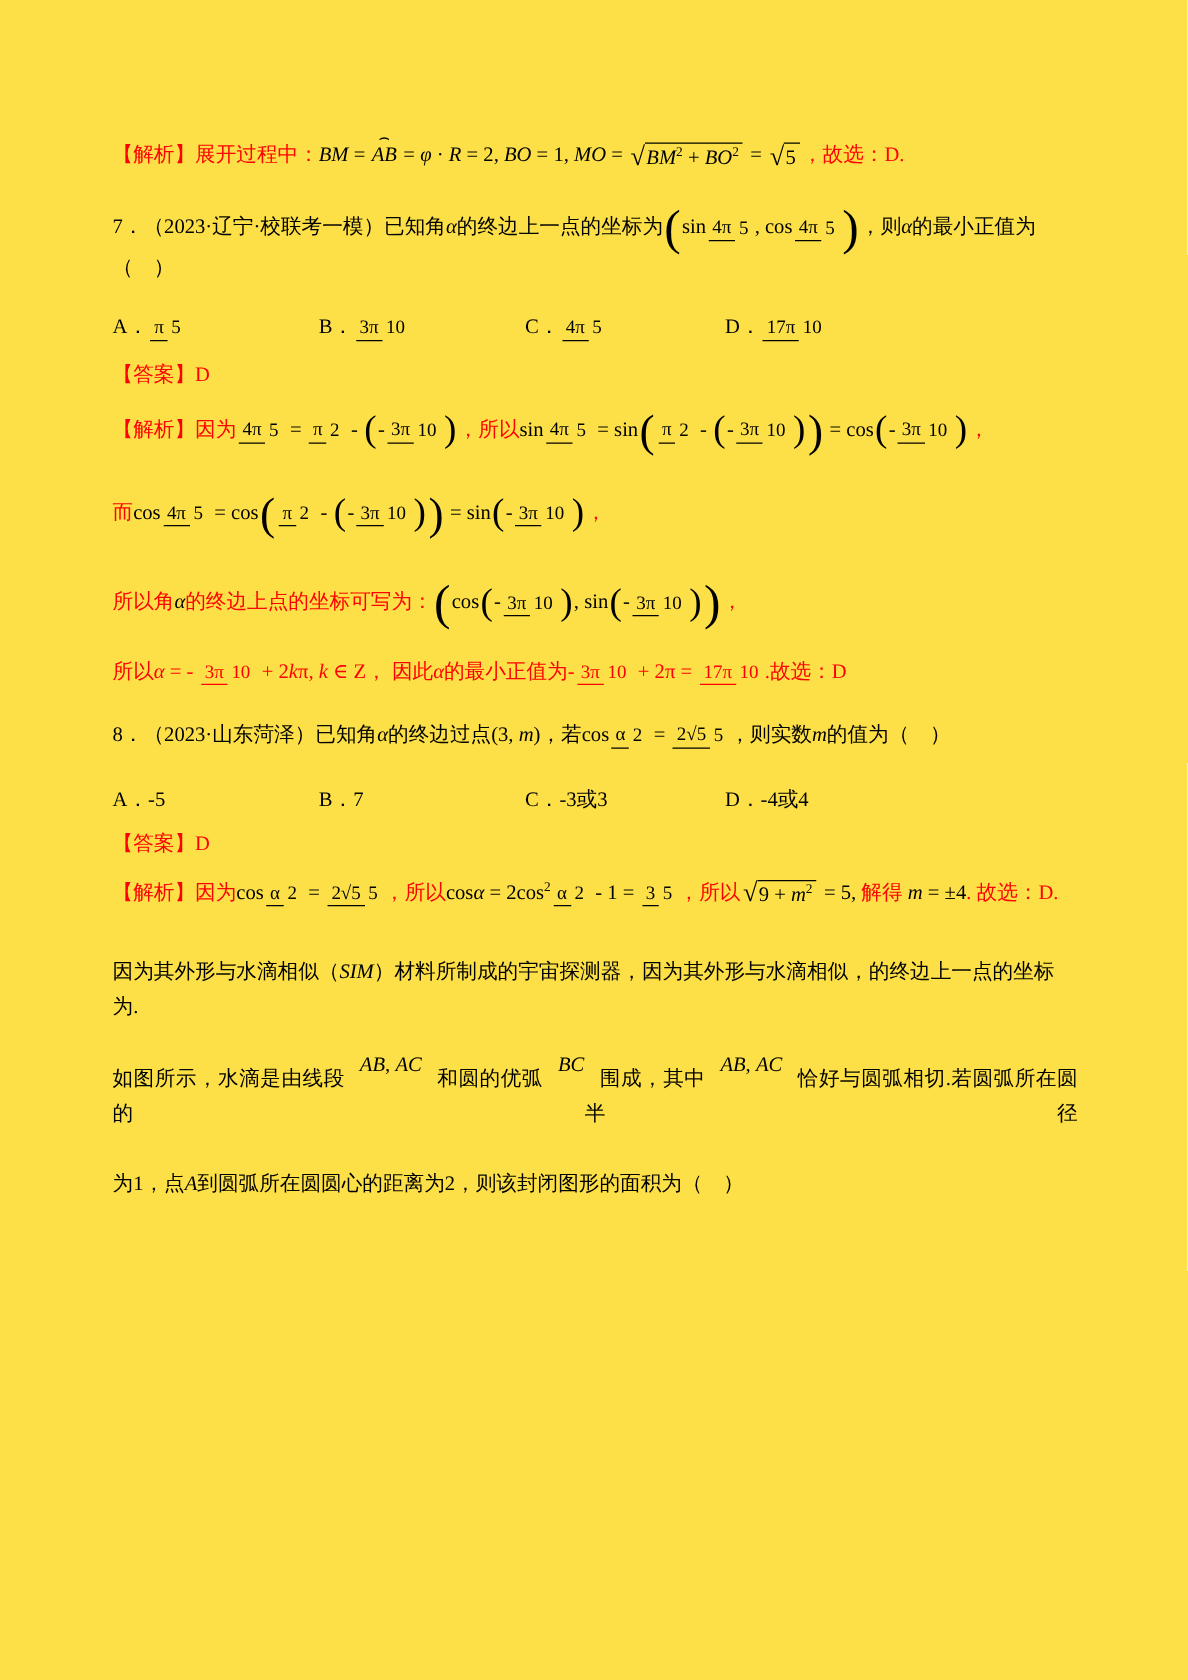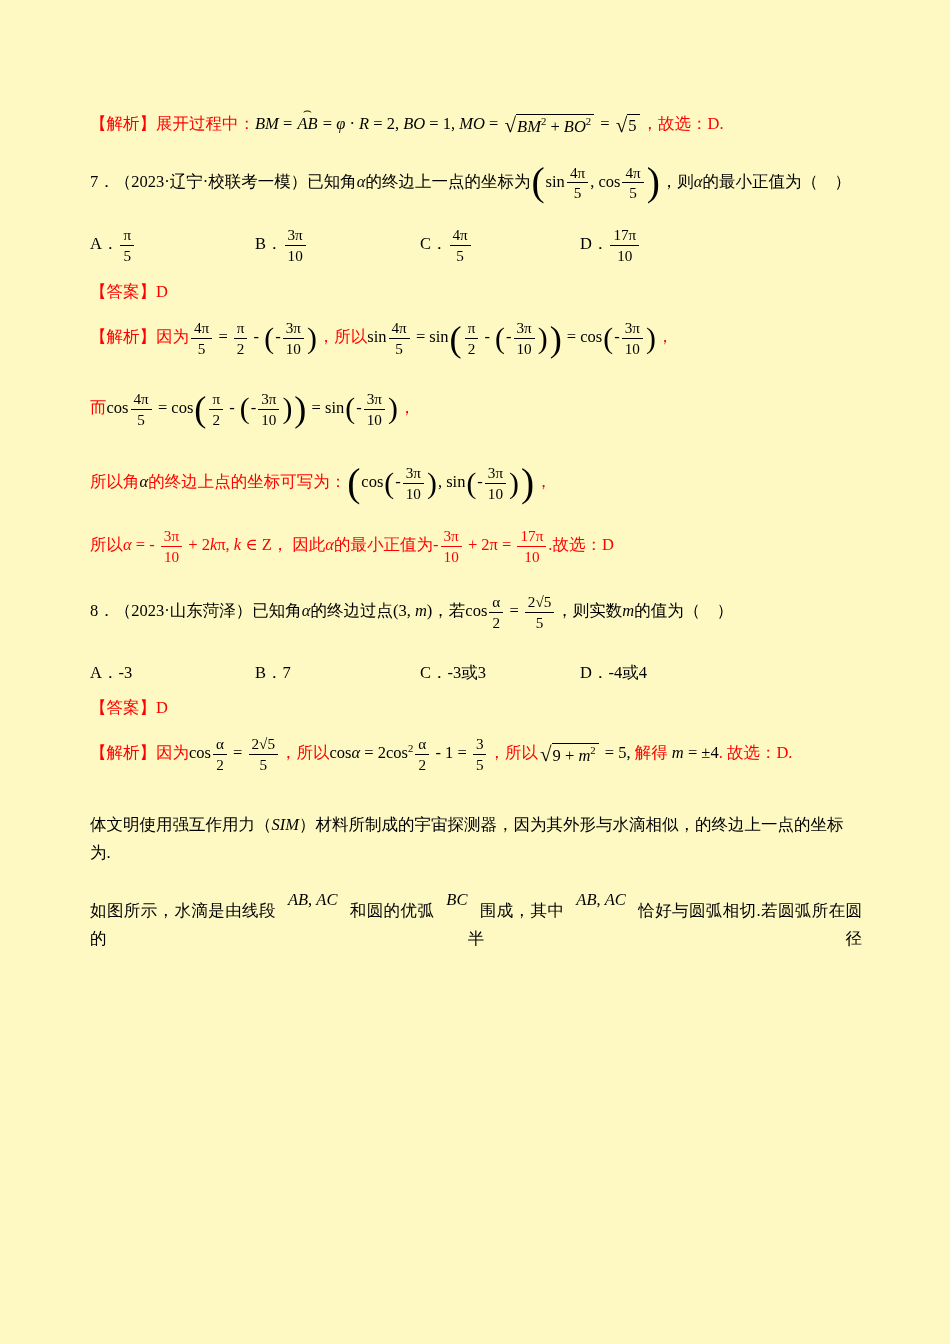--- a/index.html
+++ b/index.html
@@ -1,23 +1,23 @@
 <!DOCTYPE html>
 <html><head>
 <meta charset="utf-8">
 <style>
   html,body{margin:0;padding:0;background:#ffffff}
-  .page{position:relative;width:950px;height:1344px;margin:0 auto;background:#fef9c3;
+  .page{position:relative;width:950px;height:1344px;margin:0 auto;background:#fde047;
     padding:112px 88px 0 90px;box-sizing:border-box;overflow:hidden;
     font-family:"Liberation Serif","DejaVu Serif",serif;font-size:16.5px;color:#000;
     line-height:1.5;}
   .line{white-space:pre-wrap}
   .red{color:#ff0000}
   .mi{font-style:italic}
-  .frac{display:inline-flex;flex-direction:column;align-items:center;vertical-align:middle;
+  .frac{display:inline-flex;flex-direction:row;align-items:center;vertical-align:middle;
     margin:0 2px;font-size:0.92em;line-height:1.3;text-align:left}
   .frac .fn{padding:0 3px;border-bottom:1px solid currentColor}
   .frac .fd{padding:0 3px}
   .sqrt{display:inline-flex;align-items:center;vertical-align:middle;margin:0 2px}
   .sqrt .rad{font-size:1.28em;line-height:1}
   .sqrt .vinc{display:inline-block;border-top:1.4px solid currentColor;padding:1px 3px 0 1px;line-height:1.2}
   sup.sup{font-size:0.65em;line-height:1}
   .bigp{display:inline-block;vertical-align:middle;font-size:1.8em;font-weight:300;line-height:1;padding:0 1px}
   .raise{position:relative;top:-11px;display:inline-block;margin:0 12px}
   .arc{position:relative;display:inline-block;font-style:italic;margin:0 1px}
@@ -48,28 +48,29 @@
   <div class="line" style="margin-top:14px"><span class="tx red">【答案】D</span></div>
 
   <div class="line" style="margin-top:14px"><span class="tx red">【解析】因为</span><span class="frac"><span class="fn">4π</span><span class="fd">5</span></span><span class="tx"> = </span><span class="frac"><span class="fn">π</span><span class="fd">2</span></span><span class="tx"> - </span><span class="bigp">(</span><span class="tx">-</span><span class="frac"><span class="fn">3π</span><span class="fd">10</span></span><span class="bigp">)</span><span class="tx red">，所以</span><span class="tx">sin</span><span class="frac"><span class="fn">4π</span><span class="fd">5</span></span><span class="tx"> = sin</span><span class="bigp" style="font-size: 2.2em;">(</span><span class="frac"><span class="fn">π</span><span class="fd">2</span></span><span class="tx"> - </span><span class="bigp">(</span><span class="tx">-</span><span class="frac"><span class="fn">3π</span><span class="fd">10</span></span><span class="bigp">)</span><span class="bigp" style="font-size: 2.2em;">)</span><span class="tx"> = cos</span><span class="bigp">(</span><span class="tx">-</span><span class="frac"><span class="fn">3π</span><span class="fd">10</span></span><span class="bigp">)</span><span class="tx red">，</span></div>
   <div class="line" style="margin-top:30px"><span class="tx red">而</span><span class="tx">cos</span><span class="frac"><span class="fn">4π</span><span class="fd">5</span></span><span class="tx"> = cos</span><span class="bigp" style="font-size: 2.2em;">(</span><span class="frac"><span class="fn">π</span><span class="fd">2</span></span><span class="tx"> - </span><span class="bigp">(</span><span class="tx">-</span><span class="frac"><span class="fn">3π</span><span class="fd">10</span></span><span class="bigp">)</span><span class="bigp" style="font-size: 2.2em;">)</span><span class="tx"> = sin</span><span class="bigp">(</span><span class="tx">-</span><span class="frac"><span class="fn">3π</span><span class="fd">10</span></span><span class="bigp">)</span><span class="tx red">，</span></div>
   <div class="line" style="margin-top:34px"><span class="tx red">所以角</span><span class="mi">α</span><span class="tx red">的终边上点的坐标可写为：</span><span class="bigp" style="font-size: 2.4em;">(</span><span class="tx">cos</span><span class="bigp">(</span><span class="tx">-</span><span class="frac"><span class="fn">3π</span><span class="fd">10</span></span><span class="bigp">)</span><span class="tx">, sin</span><span class="bigp">(</span><span class="tx">-</span><span class="frac"><span class="fn">3π</span><span class="fd">10</span></span><span class="bigp">)</span><span class="bigp" style="font-size: 2.4em;">)</span><span class="tx red">，</span></div>
   <div class="line" style="margin-top:22px"><span class="tx red">所以</span><span class="mi red">α</span><span class="tx red"> = - </span><span class="frac red"><span class="fn">3π</span><span class="fd">10</span></span><span class="tx red"> + 2</span><span class="mi red">k</span><span class="tx red">π, </span><span class="mi red">k</span><span class="tx red"> ∈ Z</span><span class="tx red">， 因此</span><span class="mi red">α</span><span class="tx red">的最小正值为</span><span class="tx red">-</span><span class="frac red"><span class="fn">3π</span><span class="fd">10</span></span><span class="tx red"> + 2π = </span><span class="frac red"><span class="fn">17π</span><span class="fd">10</span></span><span class="tx red">.故选：D</span></div>
 
   <div class="line" style="margin-top:26px"><span class="tx">8．（2023·山东菏泽）已知角</span><span class="mi">α</span><span class="tx">的终边过点</span><span class="tx">(3, </span><span class="mi">m</span><span class="tx">)</span><span class="tx">，若</span><span class="tx">cos</span><span class="frac"><span class="fn">α</span><span class="fd">2</span></span><span class="tx"> = </span><span class="frac"><span class="fn">2√5</span><span class="fd">5</span></span><span class="tx">，则实数</span><span class="mi">m</span><span class="tx">的值为（　）</span></div>
 
   <div class="opts" style="margin-top:28px">
-    <div class="opt opt0"><span class="tx">A．-3</span></div>
+    <div class="opt opt0"><span class="tx">A．-5</span></div>
     <div class="opt opt1"><span class="tx">B．7</span></div>
     <div class="opt opt2"><span class="tx">C．-3或3</span></div>
     <div class="opt opt3"><span class="tx">D．-4或4</span></div>
   </div>
 
   <div class="line" style="margin-top:10px"><span class="tx red">【答案】D</span></div>
 
   <div class="line" style="margin-top:14px"><span class="tx red">【解析】因为</span><span class="tx">cos</span><span class="frac"><span class="fn">α</span><span class="fd">2</span></span><span class="tx"> = </span><span class="frac"><span class="fn">2√5</span><span class="fd">5</span></span><span class="tx red">，所以</span><span class="tx">cos</span><span class="mi">α</span><span class="tx"> = 2cos</span><sup class="sup">2</sup><span class="frac"><span class="fn">α</span><span class="fd">2</span></span><span class="tx"> - 1 = </span><span class="frac"><span class="fn">3</span><span class="fd">5</span></span><span class="tx red">，所以</span><span class="sqrt"><span class="rad">√</span><span class="vinc"><span class="tx">9 + </span><span class="mi">m</span><sup class="sup">2</sup></span></span><span class="tx"> = 5,</span><span class="tx red"> 解得 </span><span class="mi">m</span><span class="tx"> = ±4</span><span class="tx red">. 故选：D.</span></div>
 
   <div style="margin-top:36px">
-    <div class="q9line" style="margin-top:24px"><span class="tx">体文明使用强互作用力（</span><span class="mi">SIM</span><span class="tx">）材料所制成的宇宙探测器，因为其外形与水滴相似，的终边上一点的坐标为.</span></div>
+    <div class="q9line" style="margin-top:24px"><span class="tx">因为其外形与水滴相似（</span><span class="mi">SIM</span><span class="tx">）材料所制成的宇宙探测器，因为其外形与水滴相似，的终边上一点的坐标为.</span></div>
     <div class="q9line just" style="margin-top:30px"><span class="tx">如图所示，水滴是由线段</span><span class="raise"><span class="mi">AB</span><span class="tx">, </span><span class="mi">AC</span></span><span class="tx">和圆的优弧</span><span class="raise"><span class="mi">BC</span></span><span class="tx">围成，其中</span><span class="raise"><span class="mi">AB</span><span class="tx">, </span><span class="mi">AC</span></span><span class="tx">恰好与圆弧相切.若圆弧所在圆的半径</span></div>
+    <div class="q9line" style="margin-top:28px"><span class="tx">为1，点</span><span class="mi">A</span><span class="tx">到圆弧所在圆圆心的距离为2，则该封闭图形的面积为（　）</span></div>
   </div>
 
 </div>
 
 </body></html>

